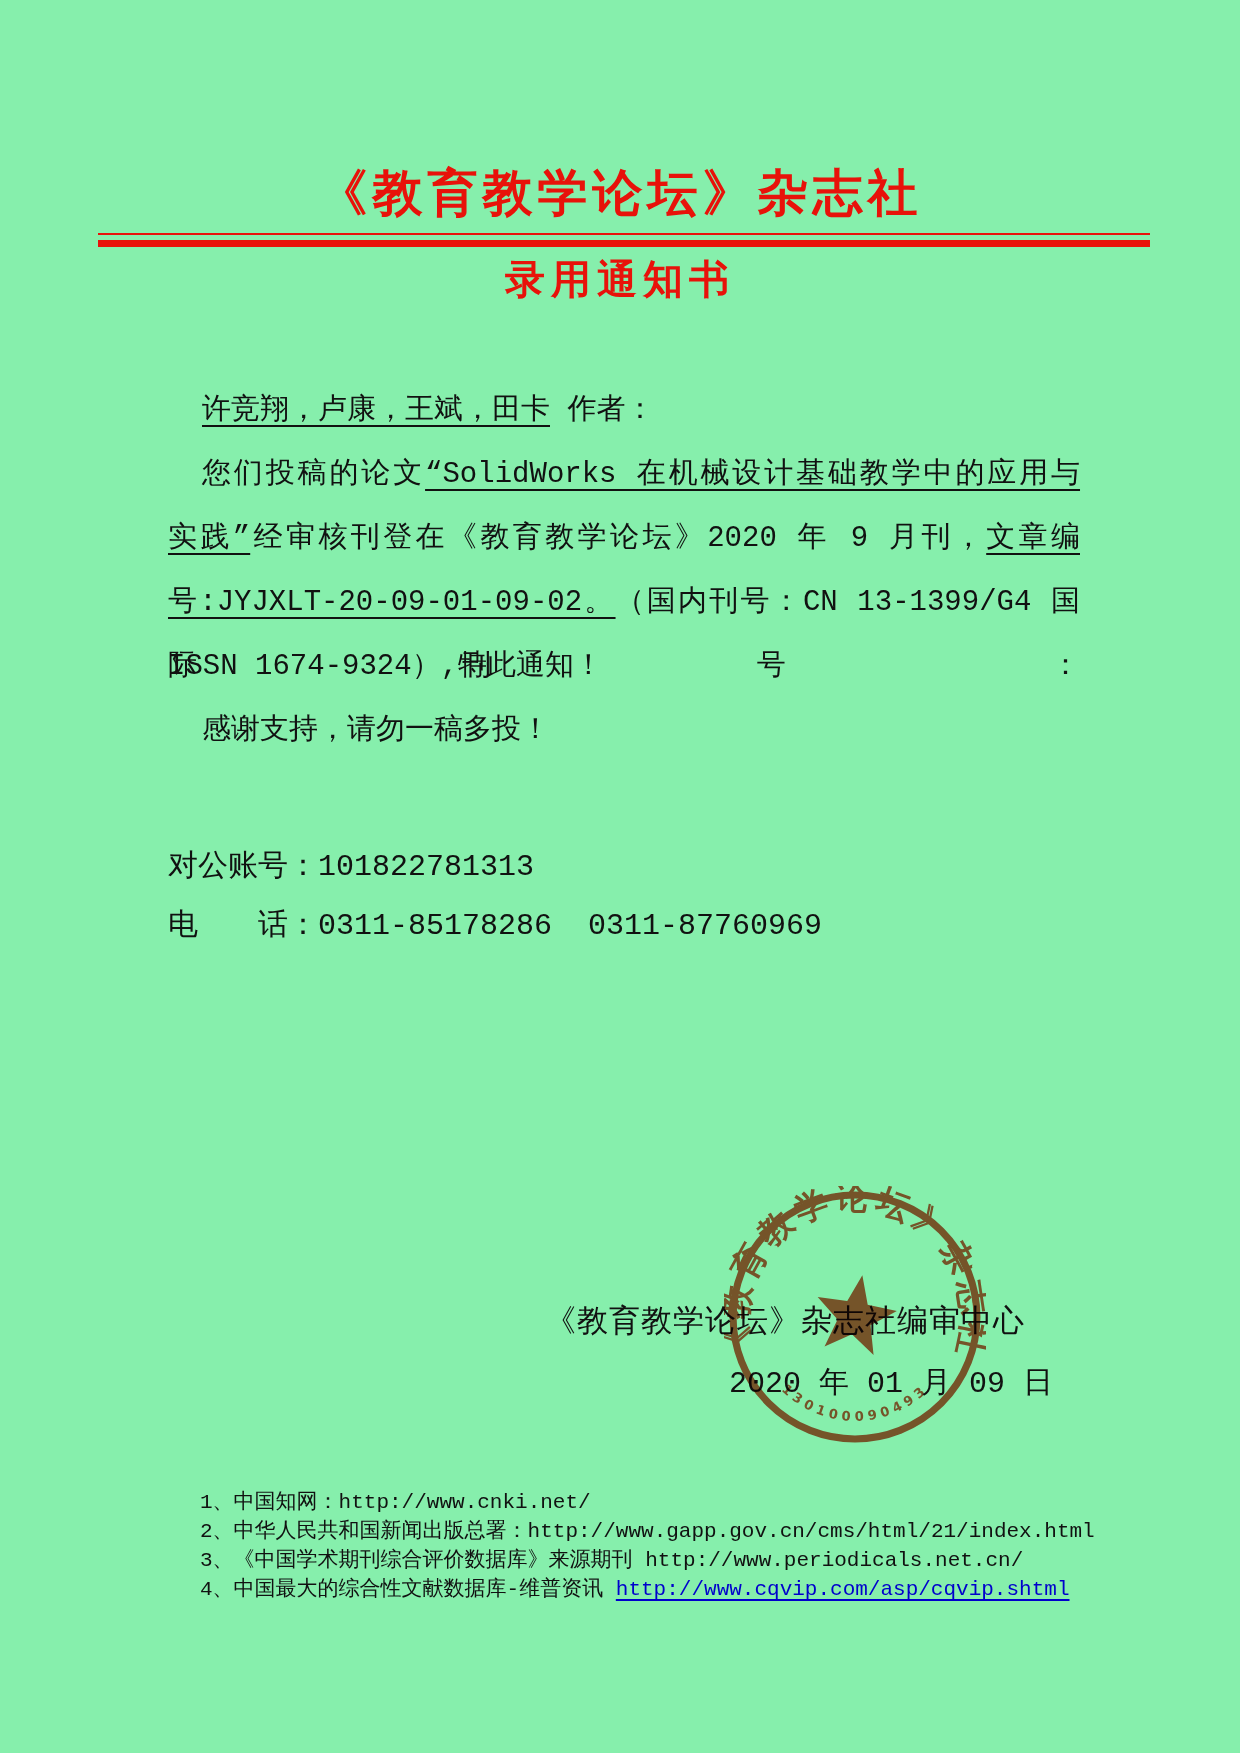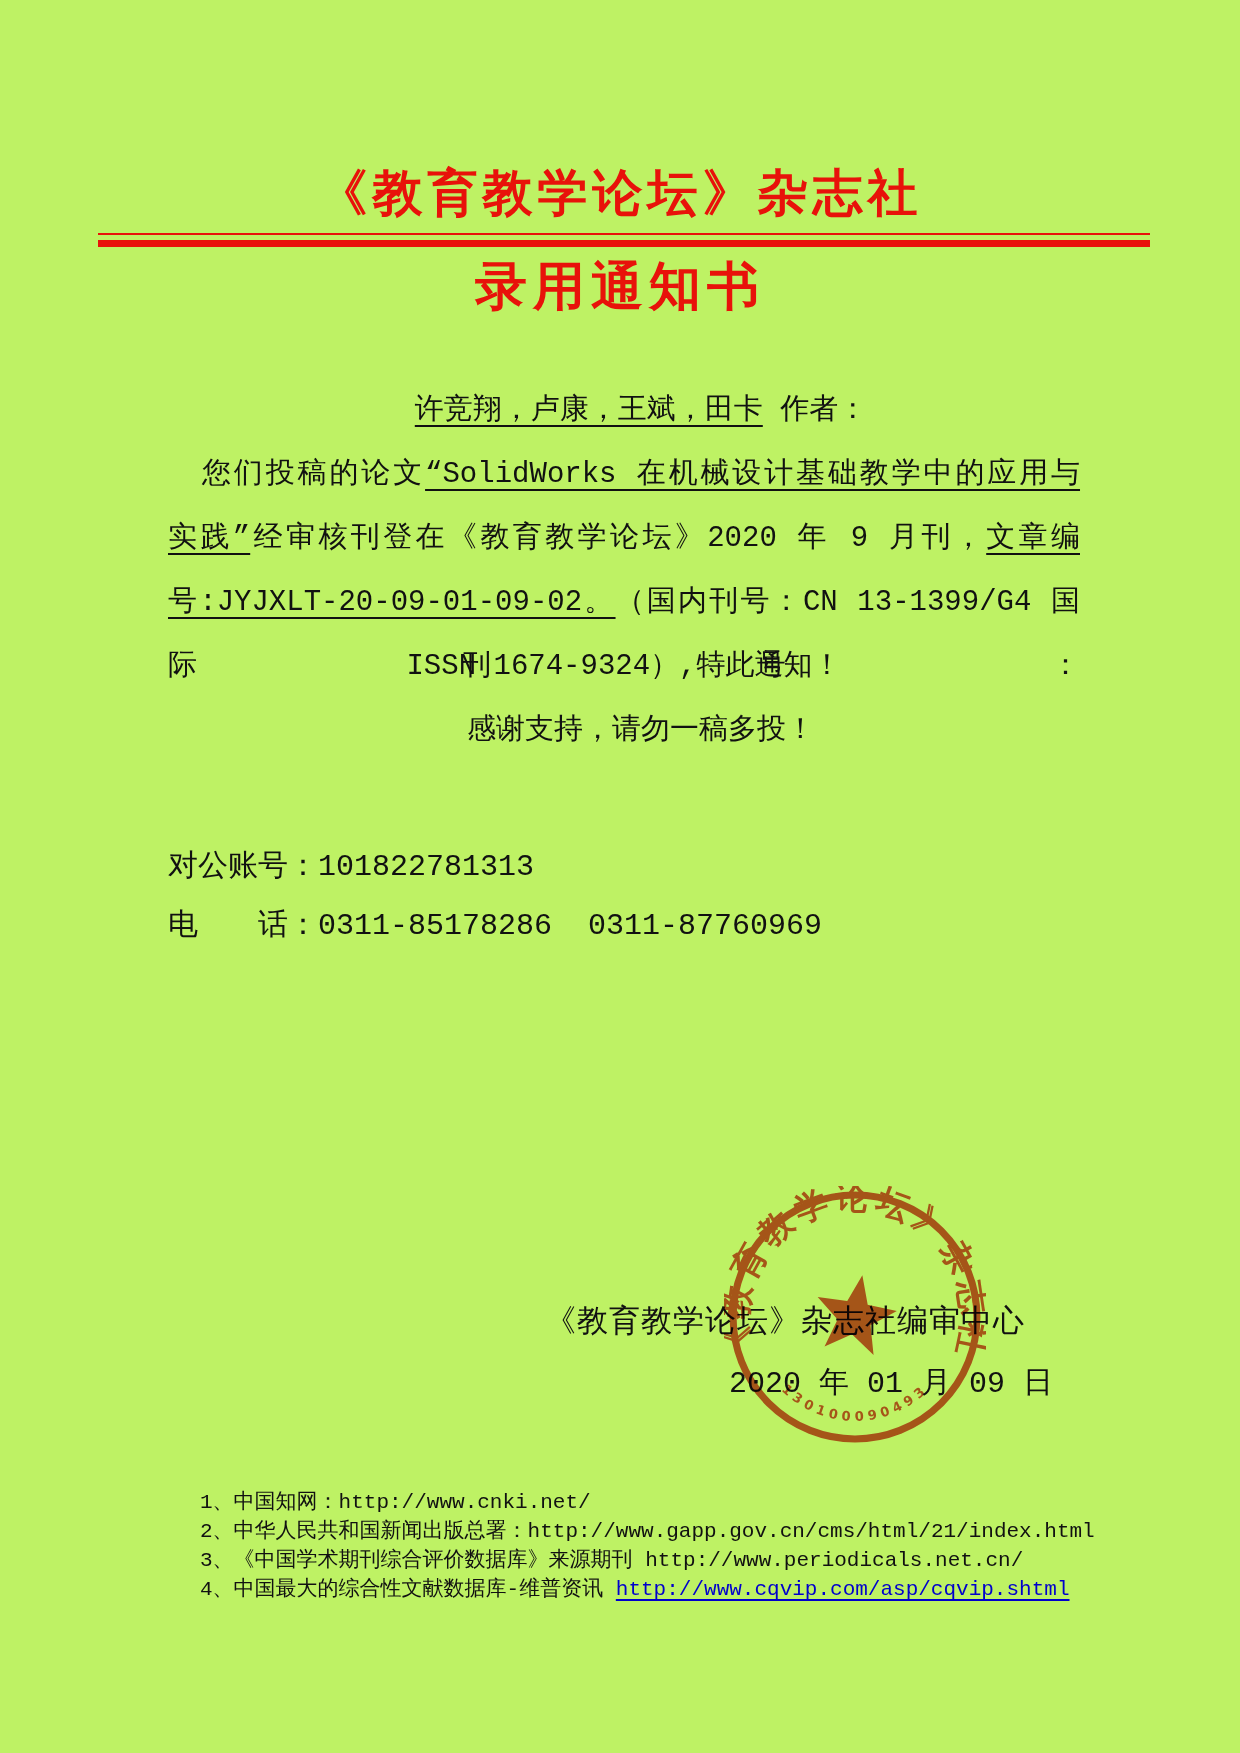--- a/index.html
+++ b/index.html
@@ -1,20 +1,20 @@
 <!DOCTYPE html>
 <html><head>
 <meta charset="utf-8">
 <style>
   html, body { margin: 0; padding: 0; background: #ffffff; }
   .page {
     position: relative;
     width: 1240px;
     height: 1753px;
-    background: #bef264;
+    background: #86efac;
     overflow: hidden;
     font-family: "Liberation Serif", "DejaVu Serif", serif;
     color: #111111;
   }
   
   .org-title {
     position: absolute;
     top: 160px; left: 0; width: 100%;
     text-align: center;
     font-size: 50px;
@@ -30,33 +30,33 @@
   }
   .rule-thick {
     position: absolute;
     top: 240px; left: 98px; width: 1052px; height: 7px;
     background: #e8120a;
   }
   .doc-title {
     position: absolute;
     top: 252px; left: 0; width: 100%;
     text-align: center;
-    font-size: 52px;
+    font-size: 40px;
     font-weight: bold;
     letter-spacing: 6px;
     color: #e8120a;
   }
   
   .body-block {
     position: absolute;
     top: 379px; left: 168px; width: 912px;
     font-size: 29px;
     font-family: "Liberation Mono", "DejaVu Sans Mono", "Liberation Serif", serif;
   }
-  .bline { height: 64px; line-height: 64px; text-align: center; }
+  .bline { height: 64px; line-height: 64px; }
   .bline.indent { text-indent: 34px; }
   .bline.justify { text-align: justify; text-align-last: justify; }
   .u {
     text-decoration: underline;
     text-underline-offset: 7px;
     text-decoration-thickness: 2px;
   }
   
   .account-block {
     position: absolute;

